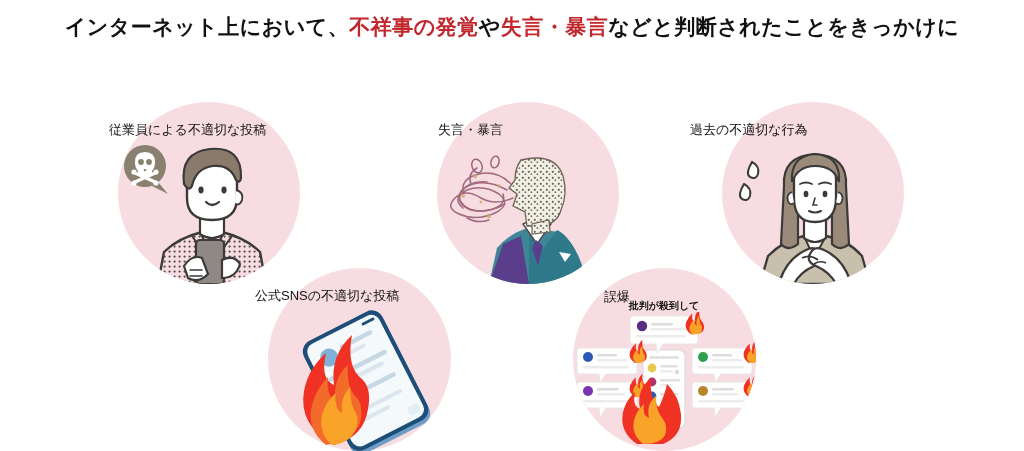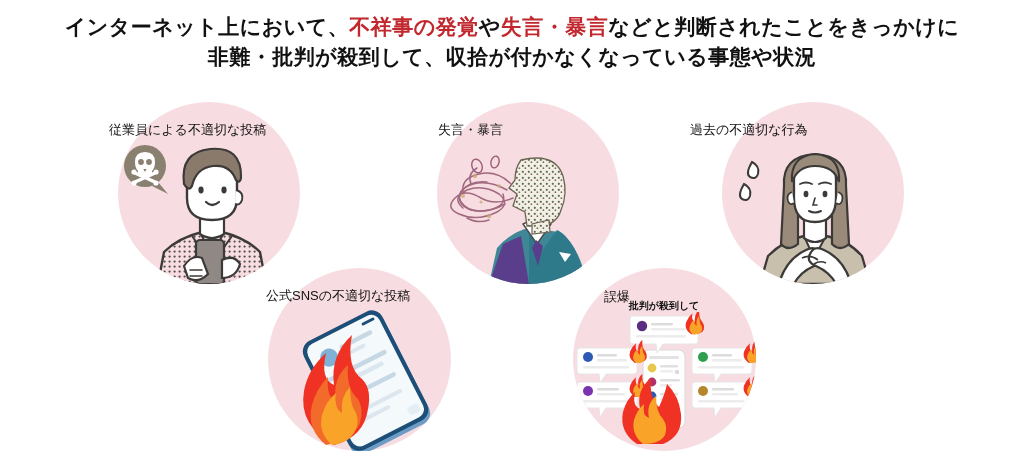--- a/index.html
+++ b/index.html
@@ -39,21 +39,20 @@
   }
   .art{position:absolute;overflow:visible;}
 </style>
 </head>
 <body>
 
 <div id="stage">
 
   <div class="title">
     <span class="ln"><span>インターネット上において、</span><span class="rd">不祥事の発覚</span><span>や</span><span class="rd">失言・暴言</span><span>などと判断されたことをきっかけに</span></span>
-    <span class="ln">非難・批判が殺到して、収拾が付かなくなっている事態や状況</span>
   </div>
 
   <div class="node">
     <div class="circle" style="left:118px;top:102px;width:182px;height:182px;"></div>
     <div class="label" style="left:109px;top:121px;width:220px;">従業員による不適切な投稿</div>
     <div class="art" style="left:118px;top:140px;width:182px;height:144px;">
       <svg width="182" height="144" viewBox="0 0 182 144">
         <defs>
           <clipPath id="c1clip">
               <circle cx="91" cy="53" r="91"></circle>
@@ -214,21 +213,21 @@
         <g fill="#ffffff" stroke="#3c3a38" stroke-width="2">
           <path d="M30 22 q8 4 6 12 q-2 6 -8 3 q-5 -3 2 -15 Z"></path>
           <path d="M22 44 q8 4 6 12 q-2 6 -8 3 q-5 -3 2 -15 Z"></path>
         </g>
       </svg>
     </div>
   </div>
 
   <div class="node">
     <div class="circle" style="left:268px;top:268px;width:183px;height:183px;"></div>
-    <div class="label" style="left:266px;top:287px;width:200px;">公式SNSの不適切な投稿</div>
+    <div class="label" style="left:255px;top:287px;width:200px;">公式SNSの不適切な投稿</div>
     <div class="art" style="left:268px;top:305px;width:183px;height:146px;">
       <svg width="183" height="146" viewBox="0 0 183 146">
         <defs>
             <clipPath id="c4clip">
               <circle cx="91.5" cy="55" r="91.5"></circle>
             </clipPath>
           </defs>
         <g clip-path="url(#c4clip)">
 
           <g transform="rotate(-27 98 72)">

